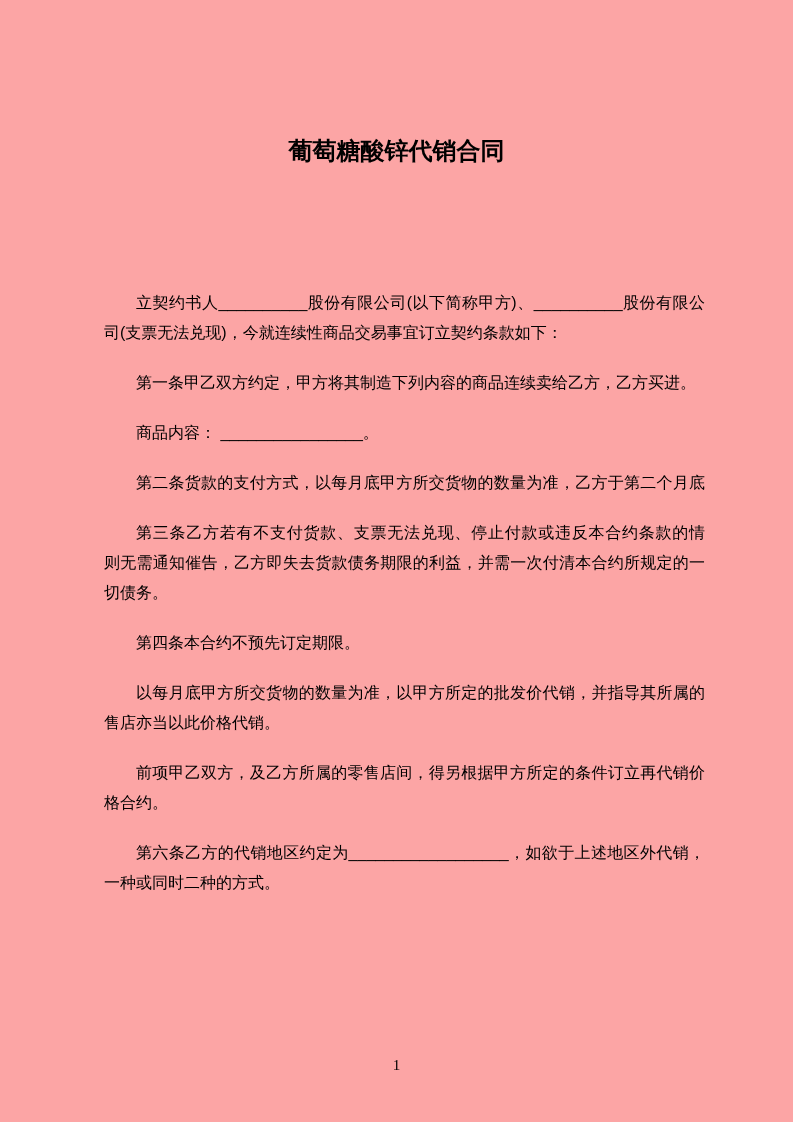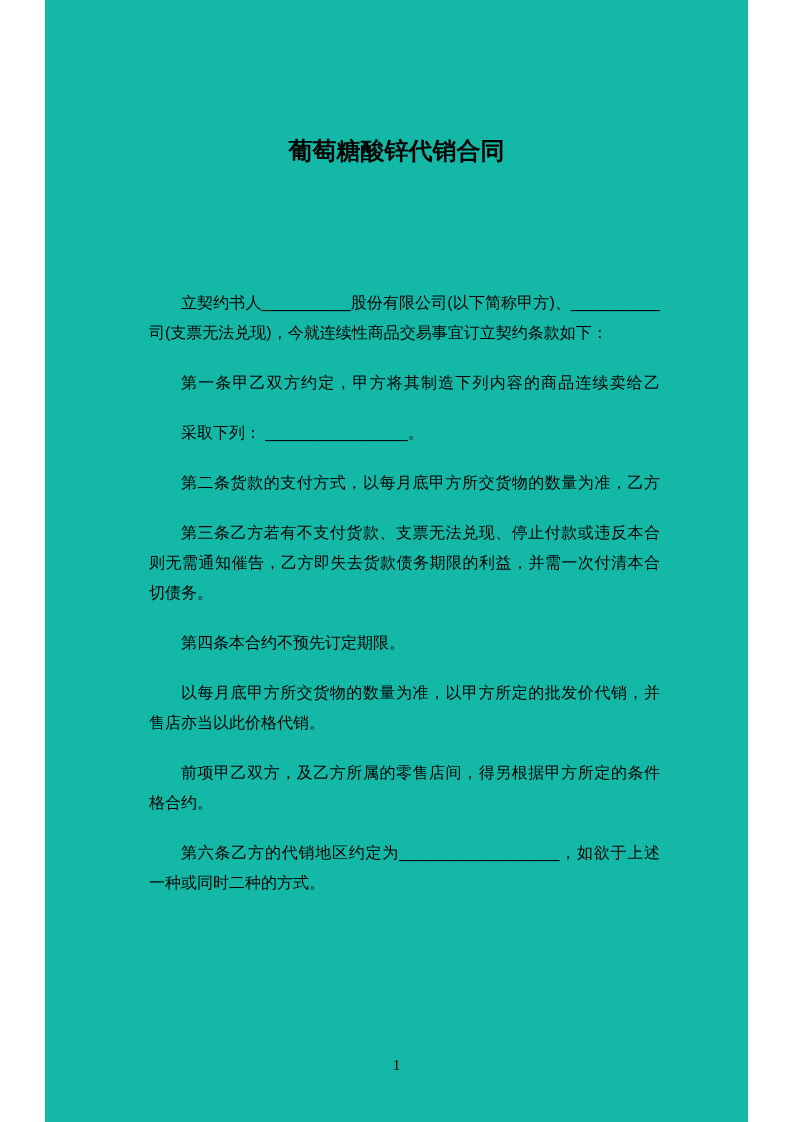--- a/index.html
+++ b/index.html
@@ -2,24 +2,24 @@
 <html><head>
 <meta charset="utf-8">
 <style>
   html, body {
     margin: 0;
     padding: 0;
     background: #ffffff;
   }
   .page {
     position: relative;
-    width: 703px;
+    width: 793px;
     height: 1122px;
     margin: 0 auto;
-    background: #14b8a6;
+    background: #fca5a5;
     color: #000000;
     font-family: "Liberation Sans", sans-serif;
     overflow: hidden;
   }
   .doc-title {
     margin: 0 0 122px 0;
     padding-top: 136px;
     font-size: 24px;
     line-height: 30px;
     font-weight: bold;
@@ -72,21 +72,21 @@
     <p class="para">
       <span class="line first">立契约书人__________股份有限公司(以下简称甲方)、__________股份有限公</span>
       <span class="line last">司(支票无法兑现)，今就连续性商品交易事宜订立契约条款如下：</span>
     </p>
 
     <p class="para">
       <span class="line first last">第一条甲乙双方约定，甲方将其制造下列内容的商品连续卖给乙方，乙方买进。</span>
     </p>
 
     <p class="para">
-      <span class="line first last">采取下列： ________________。</span>
+      <span class="line first last">商品内容： ________________。</span>
     </p>
 
     <p class="para">
       <span class="line first">第二条货款的支付方式，以每月底甲方所交货物的数量为准，乙方于第二个月底</span>
     </p>
 
     <p class="para">
       <span class="line first">第三条乙方若有不支付货款、支票无法兑现、停止付款或违反本合约条款的情况，</span>
       <span class="line">则无需通知催告，乙方即失去货款债务期限的利益，并需一次付清本合约所规定的一</span>
       <span class="line last">切债务。</span>

